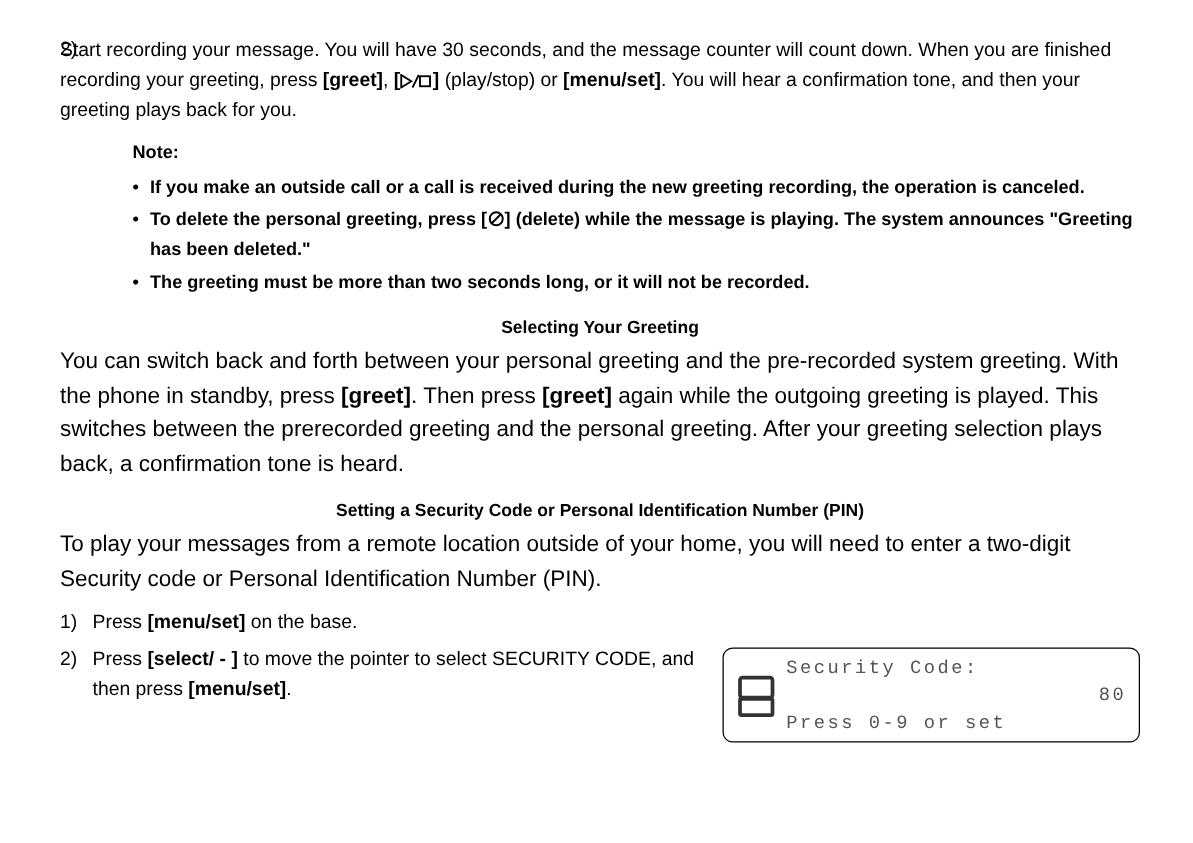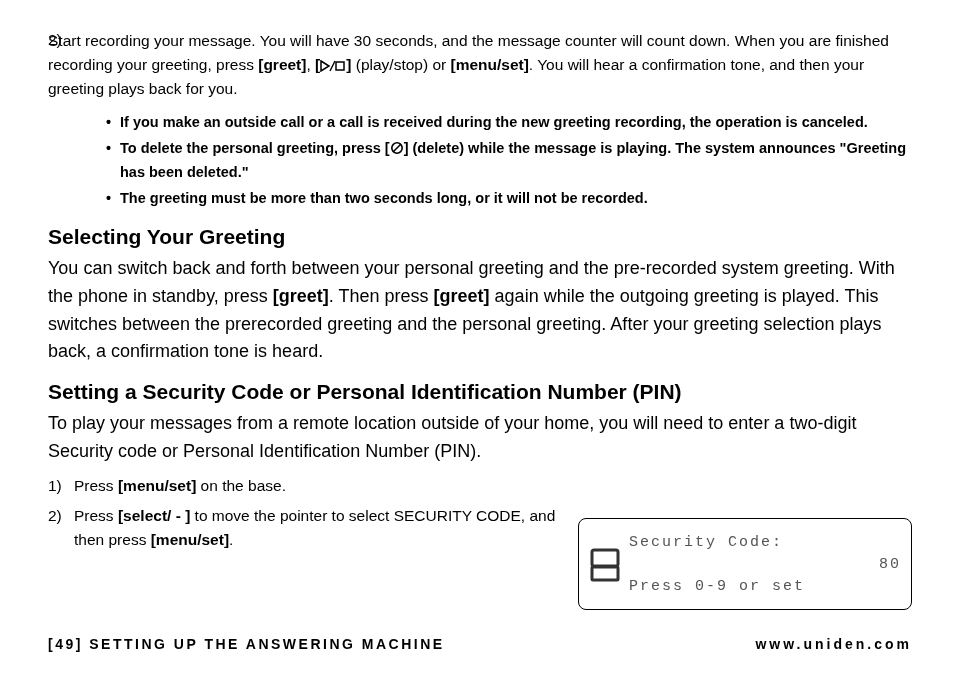--- a/index.html
+++ b/index.html
@@ -48,23 +48,24 @@
     padding-left: 14px;
     margin-bottom: 2px;
   }
   .note-block li::before {
     content: "•";
     position: absolute;
     left: 0;
     top: 0;
   }
   h2 {
-    font-size: 21px;
+    font-size: 14px;
     font-weight: bold;
     margin: 14px 0 6px 0;
+    text-align: center;
   }
   .para {
     font-size: 18px;
     line-height: 1.55;
     margin-bottom: 8px;
   }
   .steps {
     font-size: 15.5px;
     line-height: 1.55;
   }
@@ -78,21 +79,21 @@
   }
   .steps .t {
     flex: 1;
     max-width: 510px;
   }
   .lcd {
     position: absolute;
     right: 42px;
     top: 518px;
     width: 334px;
-    height: 92px;
+    height: 76px;
     border: 1.5px solid #000;
     border-radius: 8px;
     box-sizing: border-box;
     padding: 6px 10px 4px 10px;
     font-family: "Courier New", monospace;
     font-size: 15px;
     letter-spacing: 2px;
     color: #555;
     display: flex;
     align-items: center;
@@ -132,20 +133,21 @@
     <span class="body">
       <span>Start recording your message. You will have 30 seconds, and the message counter will count down. When you are finished recording your greeting, press </span><b>[greet]</b><span>, </span><b>[</b><svg class="inline-icon" width="26" height="12" viewBox="0 0 26 12">
           <path d="M1 1 L9 6 L1 11 Z" fill="none" stroke="#000" stroke-width="1.5"></path>
           <line x1="10" y1="11" x2="15" y2="1" stroke="#000" stroke-width="1.4"></line>
           <rect x="16" y="2" width="8" height="8" fill="none" stroke="#000" stroke-width="1.5"></rect>
         </svg><b>]</b><span> (play/stop) or </span><b>[menu/set]</b><span>. You will hear a confirmation tone, and then your greeting plays back for you.</span>
     </span>
   </div>
 
   <div class="note-block">
+    <div class="note-title">Note:</div>
     <ul>
       <li>If you make an outside call or a call is received during the new greeting recording, the operation is canceled.</li>
       <li>
         <span>To delete the personal greeting, press [</span><svg class="inline-icon" width="14" height="14" viewBox="0 0 14 14">
             <circle cx="7" cy="7" r="5.2" fill="none" stroke="#000" stroke-width="1.6"></circle>
             <line x1="3" y1="11" x2="11" y2="3" stroke="#000" stroke-width="1.6"></line>
           </svg><span>] (delete) while the message is playing. The system announces "Greeting has been deleted."</span>
       </li>
       <li>The greeting must be more than two seconds long, or it will not be recorded.</li>
     </ul>
@@ -181,18 +183,14 @@
         <rect x="3" y="20" width="26" height="13" rx="1" fill="none" stroke="#333" stroke-width="3"></rect>
       </svg>
     </div>
     <div class="lines">
       <div>Security Code:</div>
       <div class="r">80</div>
       <div>Press 0-9 or set</div>
     </div>
   </div>
 
-  <div class="footer">
-    <div>[49] SETTING UP THE ANSWERING MACHINE</div>
-    <div class="url">www.uniden.com</div>
-  </div>
 
 </div>
 
 </body></html>

